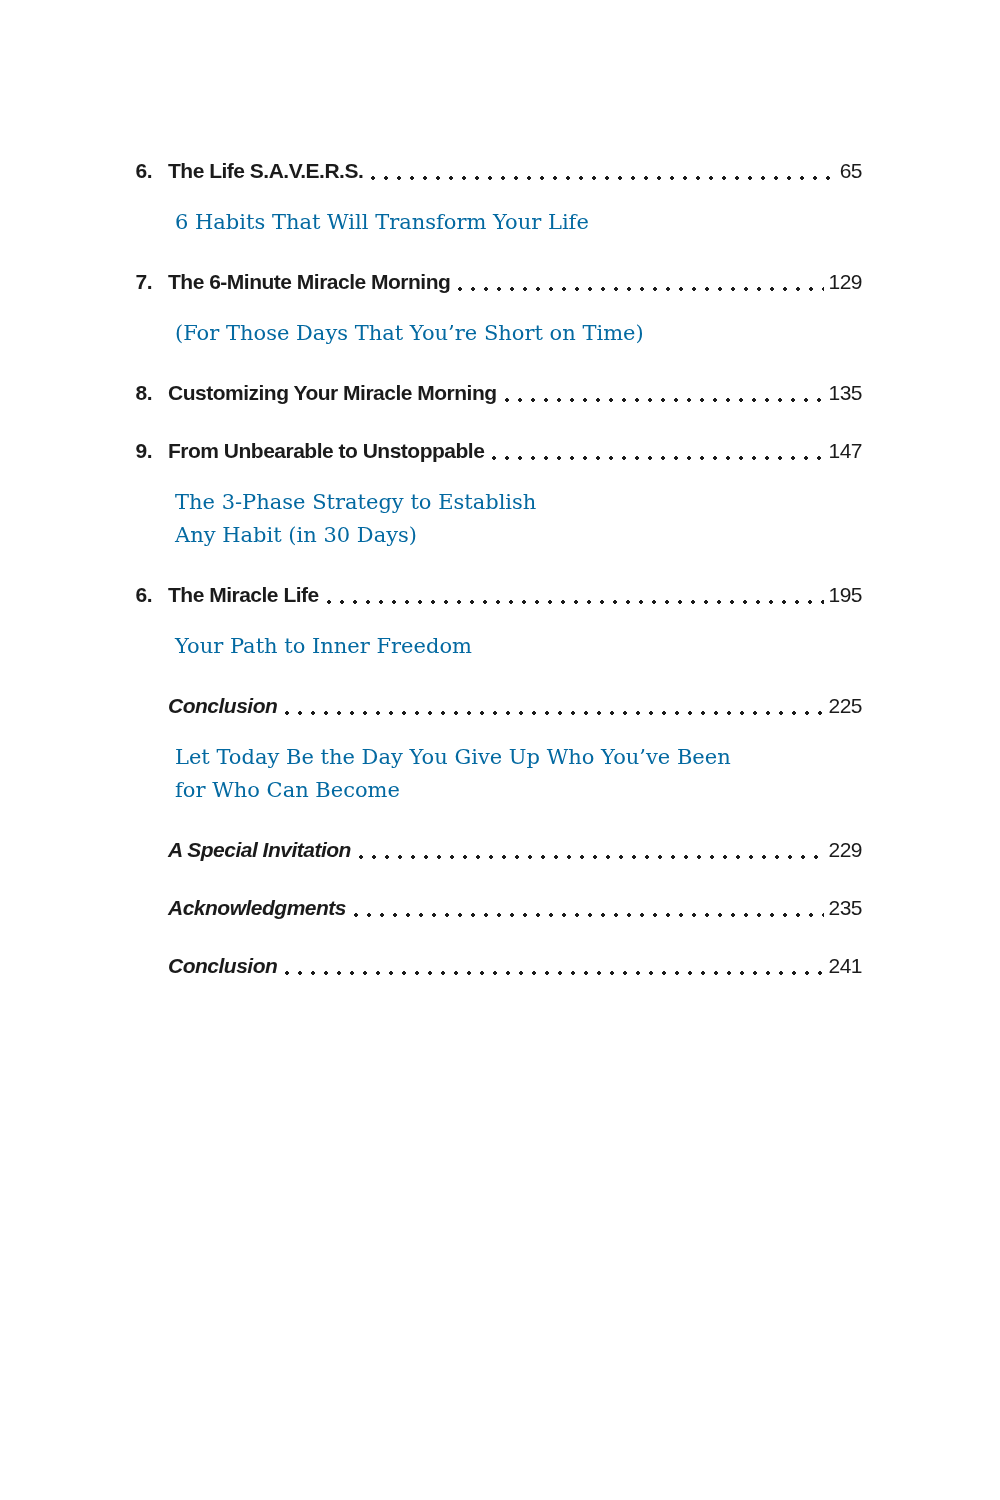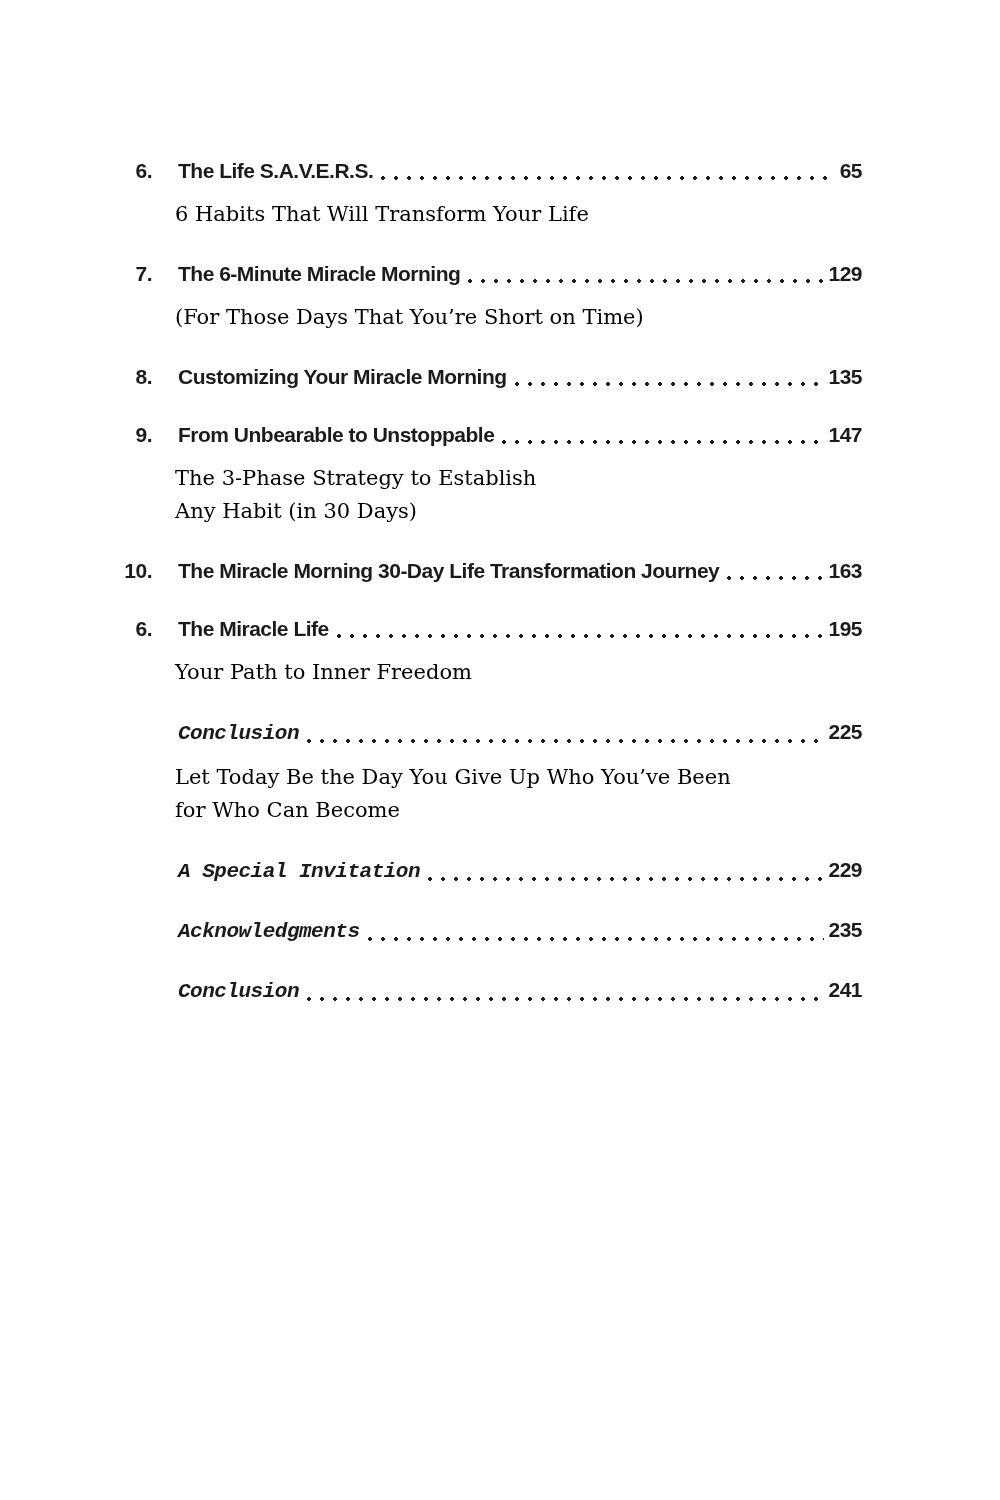--- a/index.html
+++ b/index.html
@@ -37,57 +37,56 @@
     flex: none;
     width: 52px;
     text-align: right;
     font-weight: 700;
     font-size: 21px;
     letter-spacing: -0.5px;
     font-stretch: condensed;
   }
   .toc-title {
     flex: none;
-    margin-left: 26px;
+    margin-left: 16px;
     font-weight: 700;
     font-size: 21px;
     letter-spacing: -0.5px;
     font-stretch: condensed;
     white-space: nowrap;
     text-align: center;
   }
   .toc-entry.italic .toc-title {
     font-style: italic;
-    font-family: Liberation Mono, monospace;
   }
   .leader {
     flex: 1;
     min-width: 8px;
     align-self: flex-end;
     height: 4px;
     margin: 0 4px 6px 8px;
     background-image: radial-gradient(circle at 2px 2px, #1b1b1b 1.7px, rgba(0,0,0,0) 2px);
     background-size: 13px 4px;
     background-position: left center;
     background-repeat: repeat-x;
   }
   .toc-page {
     flex: none;
-    font-weight: 700;
+    font-weight: 400;
     font-size: 21px;
     letter-spacing: -0.5px;
     font-stretch: condensed;
   }
   .toc-sub {
     margin-left: 75px;
-    margin-top: 12px;
+    margin-top: 20px;
     font-family: "DejaVu Serif", serif;
     font-size: 21px;
     line-height: 33px;
-    color: #000000;
+    color: #0369a1;
     white-space: pre-line;
   }
   .toc-sub:empty {
     display: none;
   }
 </style>
 </head>
 <body>
 
 <div class="page">
@@ -127,29 +126,20 @@
       <div class="toc-row">
         <span class="toc-num">9.</span>
         <span class="toc-title">From Unbearable to Unstoppable</span>
         <span class="leader"></span>
         <span class="toc-page">147</span>
       </div>
       <div class="toc-sub">The 3-Phase Strategy to Establish
 Any Habit (in 30 Days)</div>
     </div>
 
-    <div class="toc-entry">
-      <div class="toc-row">
-        <span class="toc-num">10.</span>
-        <span class="toc-title">The Miracle Morning 30-Day Life Transformation Journey</span>
-        <span class="leader"></span>
-        <span class="toc-page">163</span>
-      </div>
-
-    </div>
 
 
     <div class="toc-entry">
       <div class="toc-row">
         <span class="toc-num">6.</span>
         <span class="toc-title">The Miracle Life</span>
         <span class="leader"></span>
         <span class="toc-page">195</span>
       </div>
       <div class="toc-sub">Your Path to Inner Freedom</div>

